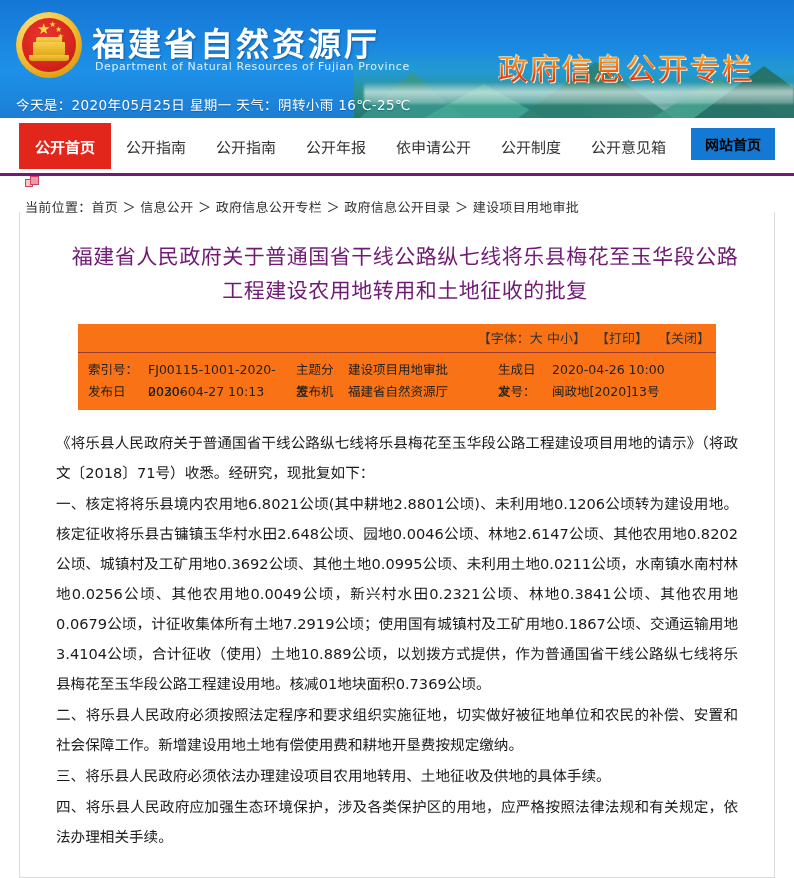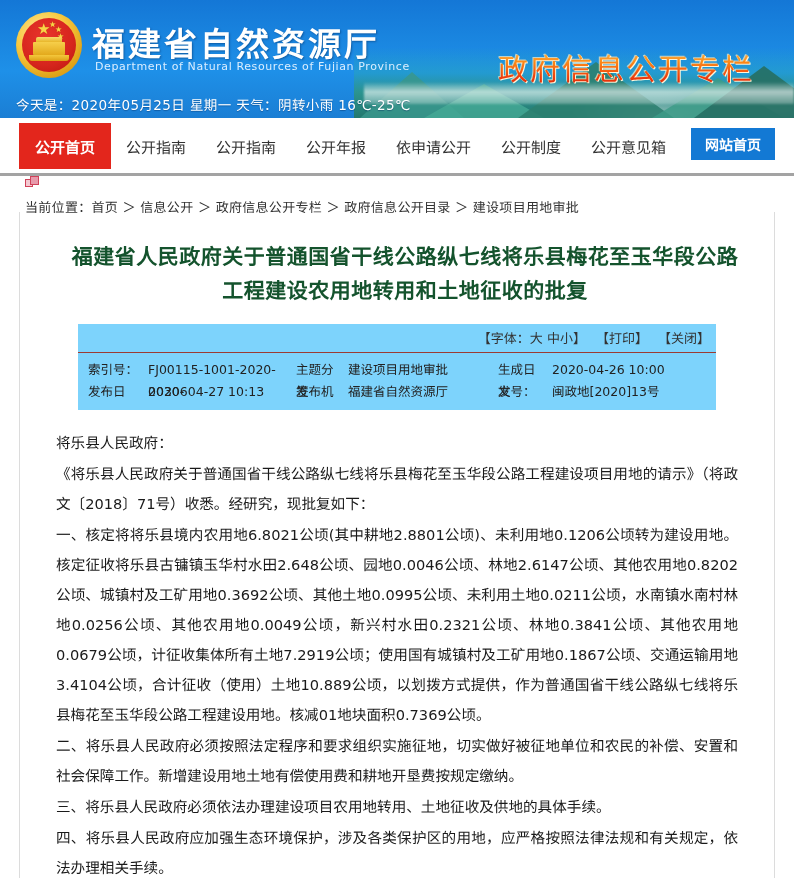--- a/index.html
+++ b/index.html
@@ -136,21 +136,21 @@
     -webkit-text-fill-color: transparent;
     text-shadow: 0 0 2px rgba(255,255,255,.0);
     filter: drop-shadow(1px 1px 0 #fff5d8) drop-shadow(-1px -1px 0 rgba(255,240,200,.7));
   }
 
   
   .nav-wrap {
     position: relative;
     height: 58px;
     background: #ffffff;
-    border-bottom: 3px solid #a3a3a3;
+    border-bottom: 3px solid #701a75;
   }
   .nav-inner {
     position: relative;
     width: 756px;
     margin: 0 auto;
     height: 55px;
   }
   .nav-list {
     position: absolute;
     left: 0; top: 5px;
@@ -171,21 +171,21 @@
     background: #e3261c;
     color: #ffffff;
     font-weight: bold;
     padding: 0 16px;
   }
   .site-home-btn {
     position: absolute;
     right: 0; top: 10px;
     width: 84px; height: 32px;
     background: #1379d4;
-    color: #ffffff;
+    color: #000000;
     font-size: 14px;
     font-weight: bold;
     display: flex; align-items: center; justify-content: center;
     cursor: pointer;
   }
 
   
   .crumb-wrap {
     width: 756px;
     margin: 0 auto;
@@ -220,31 +220,31 @@
     width: 756px;
     margin: 0 auto;
     background: #ffffff;
     border: 1px solid #dcdcdc;
     border-top: none;
     min-height: 660px;
     padding: 26px 30px 24px 30px;
   }
   .doc-title {
     text-align: center;
-    color: #14532d;
+    color: #701a75;
     font-size: 21px;
-    font-weight: bold;
+    font-weight: normal;
     line-height: 34px;
     letter-spacing: .5px;
     margin: 2px 4px 16px 20px;
   }
 
   
   .meta-box {
-    background: #7dd3fc;
+    background: #f97316;
     margin: 0 28px;
     padding: 0;
   }
   .meta-tools {
     text-align: right;
     font-size: 13px;
     color: #333333;
     padding: 4px 6px 5px 0;
     border-bottom: 1px solid #9c3a32;
   }
@@ -373,21 +373,20 @@
           <span class="overlap">
             <span class="under">发</span>
             <span>文号：</span>
           </span>
         </span>
         <span class="val">闽政地[2020]13号</span>
       </div>
     </div>
 
     <div class="doc-body">
-      <p>将乐县人民政府：</p>
       <p>《将乐县人民政府关于普通国省干线公路纵七线将乐县梅花至玉华段公路工程建设项目用地的请示》（将政文〔2018〕71号）收悉。经研究，现批复如下：</p>
       <p>一、核定将将乐县境内农用地6.8021公顷(其中耕地2.8801公顷)、未利用地0.1206公顷转为建设用地。核定征收将乐县古镛镇玉华村水田2.648公顷、园地0.0046公顷、林地2.6147公顷、其他农用地0.8202公顷、城镇村及工矿用地0.3692公顷、其他土地0.0995公顷、未利用土地0.0211公顷，水南镇水南村林地0.0256公顷、其他农用地0.0049公顷，新兴村水田0.2321公顷、林地0.3841公顷、其他农用地0.0679公顷，计征收集体所有土地7.2919公顷；使用国有城镇村及工矿用地0.1867公顷、交通运输用地3.4104公顷，合计征收（使用）土地10.889公顷，以划拨方式提供，作为普通国省干线公路纵七线将乐县梅花至玉华段公路工程建设用地。核减01地块面积0.7369公顷。</p>
       <p>二、将乐县人民政府必须按照法定程序和要求组织实施征地，切实做好被征地单位和农民的补偿、安置和社会保障工作。新增建设用地土地有偿使用费和耕地开垦费按规定缴纳。</p>
       <p>三、将乐县人民政府必须依法办理建设项目农用地转用、土地征收及供地的具体手续。</p>
       <p>四、将乐县人民政府应加强生态环境保护，涉及各类保护区的用地，应严格按照法律法规和有关规定，依法办理相关手续。</p>
 
     </div>
 
   </div>
 </div>

